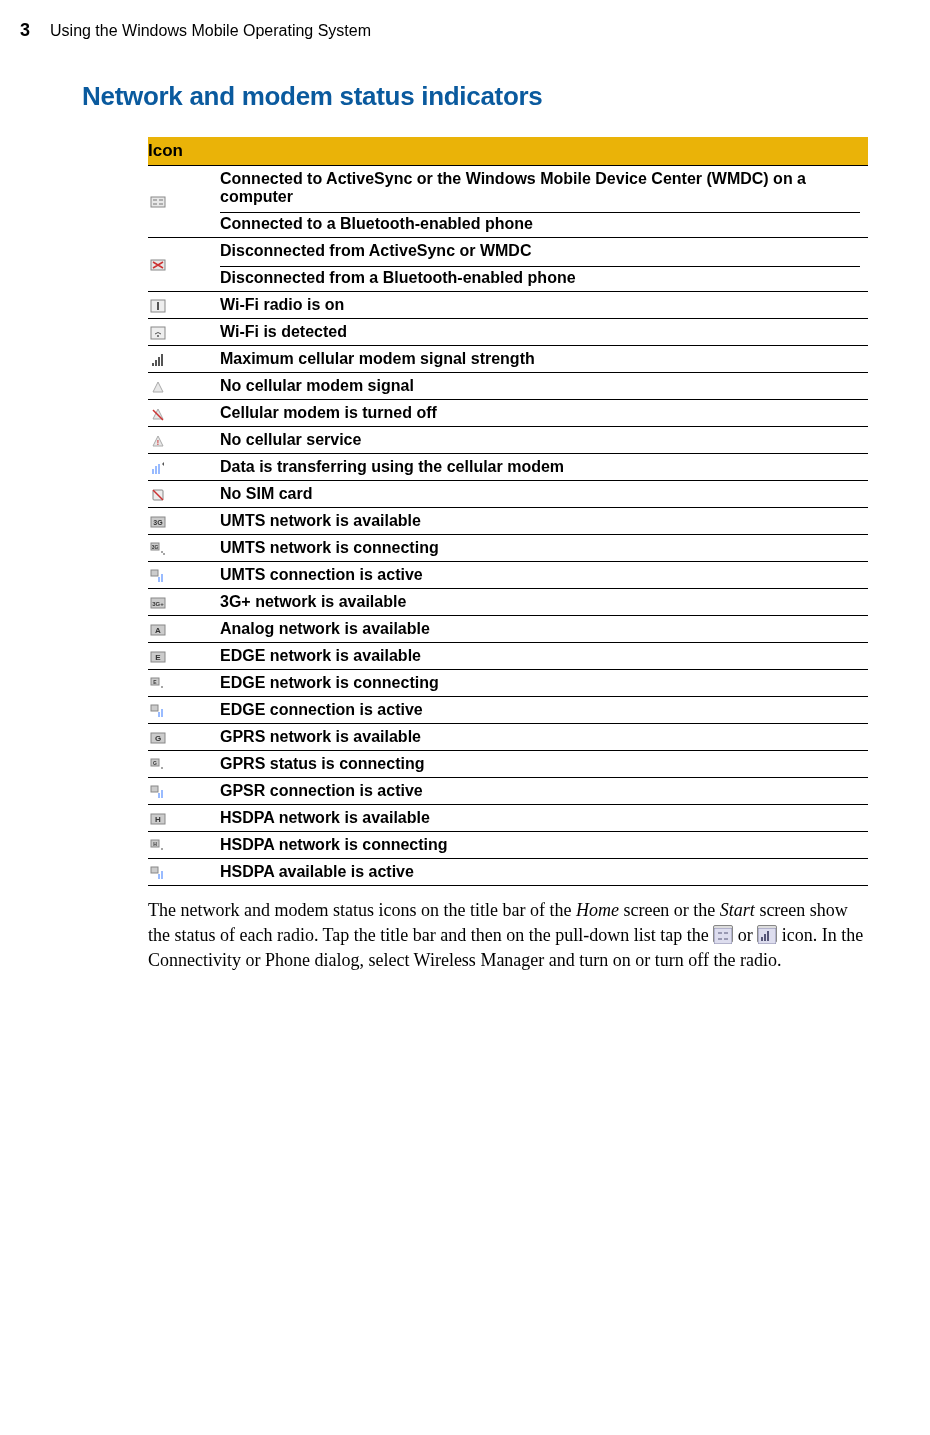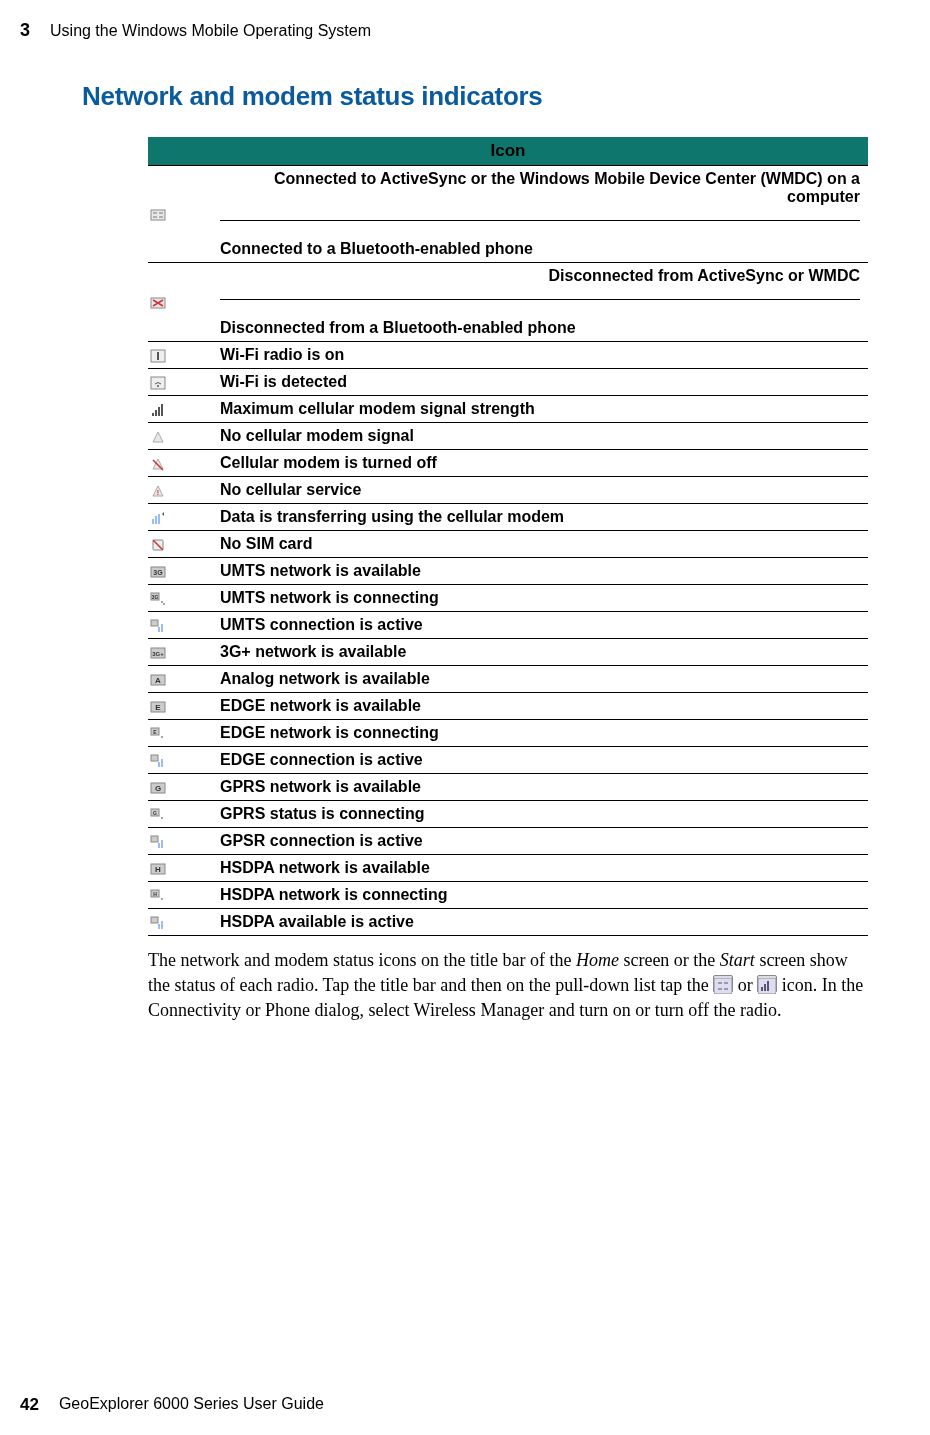--- a/index.html
+++ b/index.html
@@ -43,43 +43,42 @@
     font-family: "Helvetica Neue Condensed", Arial, sans-serif;
     font-stretch: condensed;
     letter-spacing: -0.3px;
   }
   .icon-table {
     border-collapse: collapse;
     width: 720px;
     margin-left: 128px;
   }
   .icon-table th {
-    background: #0f766e;
-    text-align: center;
+    background: #eab308;
+    text-align: left;
     font-weight: 700;
     font-size: 17px;
-    padding: 4px 24px;
+    padding: 4px 0;
     border-bottom: 1px solid #000;
   }
   .icon-table td {
     border-bottom: 1px solid #000;
     padding: 4px 8px;
     font-size: 16px;
     font-weight: 600;
     vertical-align: middle;
   }
   .icon-table td.icon-cell {
     width: 54px;
     padding-left: 2px;
   }
   .sub-border {
     border-bottom: 1px solid #000;
-    padding-bottom: 14px;
-    margin-bottom: 19px;
-    text-align: right;
+    padding-bottom: 6px;
+    margin-bottom: 2px;
   }
   .status-icon {
     display: inline-block;
     width: 16px;
     height: 14px;
     vertical-align: middle;
   }
   .body-text {
     margin-left: 128px;
     margin-top: 12px;
@@ -359,18 +358,14 @@
           <rect width="18" height="16" fill="#dde" stroke="#88a"></rect>
           <path d="M4 5 L8 5 M10 5 L14 5 M4 11 L8 11 M10 11 L14 11" stroke="#557"></path>
         </svg></span><span> or </span><span class="inline-icon"><svg width="18" height="16">
           <rect width="18" height="16" fill="#dde" stroke="#88a"></rect>
           <rect x="3" y="9" width="2" height="4" fill="#557"></rect>
           <rect x="6" y="6" width="2" height="7" fill="#557"></rect>
           <rect x="9" y="3" width="2" height="10" fill="#557"></rect>
         </svg></span><span> icon. In the Connectivity or Phone dialog, select Wireless Manager and turn on or turn off the radio.</span>
   </p>
 
-  <div class="footer">
-    <span class="page-num">42</span>
-    <span>GeoExplorer 6000 Series User Guide</span>
-  </div>
 
 </div>
 
 </body></html>

